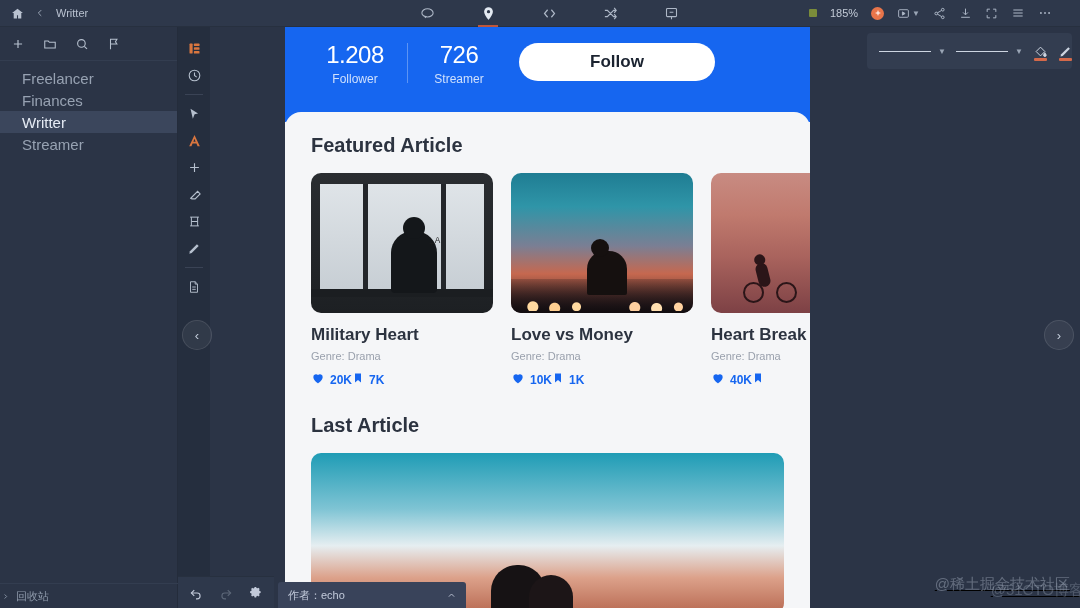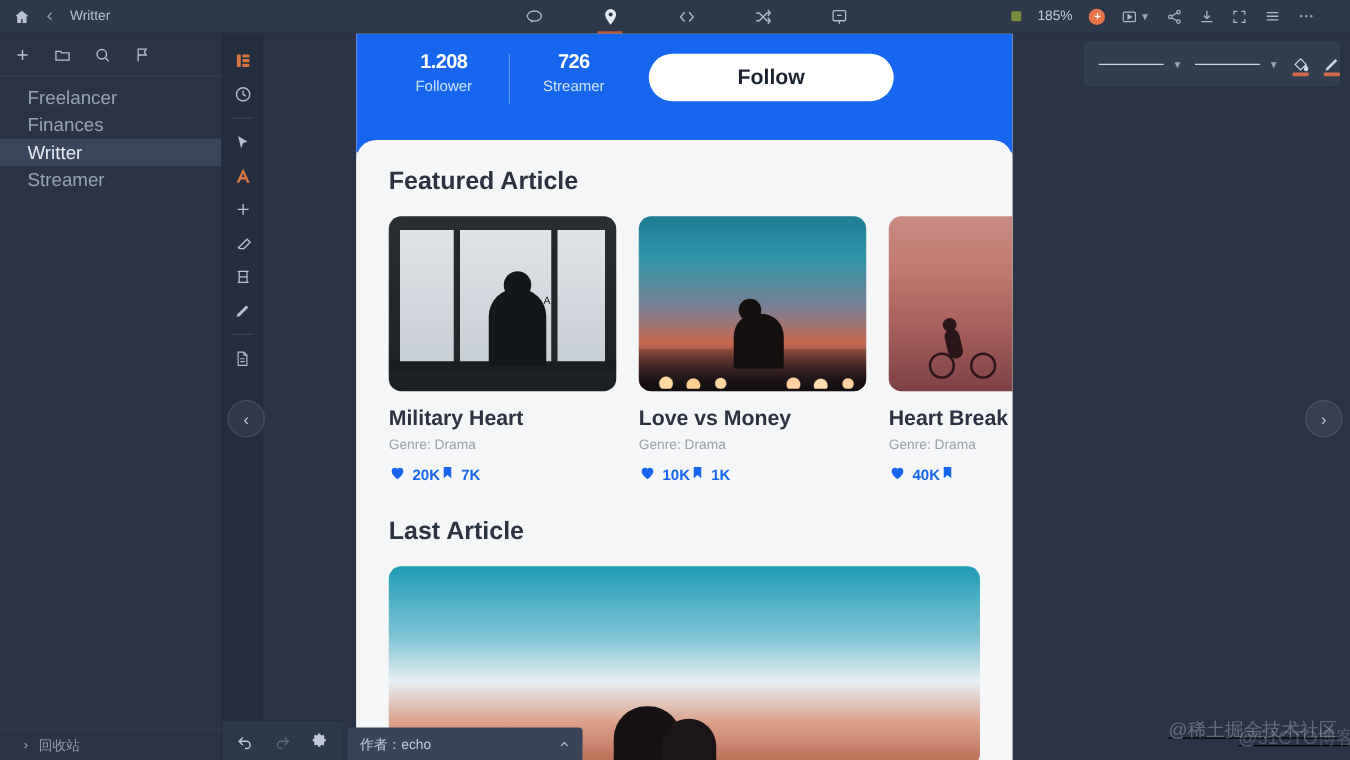--- a/index.html
+++ b/index.html
@@ -2,21 +2,21 @@
 <html><head>
 <meta charset="utf-8">
 <style>
   * { box-sizing: border-box; margin: 0; padding: 0; }
   html, body {
     width: 1080px; height: 608px;
     background: #2b3446;
     font-family: "Liberation Sans", sans-serif;
     overflow: hidden;
   }
-  #app { position: relative; width: 1080px; height: 608px; background: #0f172a; }
+  #app { position: relative; width: 1080px; height: 608px; background: #4c1d95; }
 
   
   .titlebar {
     position: absolute; left: 0; top: 0; width: 1080px; height: 27px;
     background: #2e384b; display: flex; align-items: center;
     border-bottom: 1px solid #27303f;
   }
   .tb-left { display: flex; align-items: center; gap: 11px; padding-left: 11px; width: 290px; }
   .tb-title { color: #b9c2d0; font-size: 11px; }
   .ic { display: inline-flex; align-items: center; justify-content: center; }
@@ -47,21 +47,21 @@
   }
   .sb-list { padding-top: 6px; }
   .sb-item {
     height: 22px; display: flex; align-items: center; padding-left: 22px;
     color: #97a2b2; font-size: 15px;
   }
   .sb-item.selected { background: #3b465c; color: #e5ebf4; }
   .sb-bottom {
     position: absolute; left: 0; bottom: 0; width: 178px; height: 25px;
     border-top: 1px solid #333d50; display: flex; align-items: center;
-    gap: 7px; padding-left: 17px; color: #8f9aab; font-size: 11px;
+    gap: 7px; padding-left: 2px; color: #8f9aab; font-size: 11px;
   }
 
   
   .rail {
     position: absolute; left: 178px; top: 27px; width: 32px; height: 581px;
     background: #252e3e; display: flex; flex-direction: column; align-items: center;
     padding-top: 8px;
   }
   .rail-btn { width: 28px; height: 27px; display: flex; align-items: center; justify-content: center; }
   .rail-sep { width: 18px; height: 1px; background: #3a4355; margin: 5px 0; }
@@ -75,21 +75,21 @@
   }
   .phone-header {
     background: #1666f0; height: 95px; padding: 12px 18px 0 18px;
     display: flex; align-items: flex-start;
   }
   .stat { width: 104px; text-align: center; padding-top: 2px; position: relative; }
   .stat + .stat::before {
     content: ""; position: absolute; left: 0; top: 4px; width: 1px; height: 40px;
     background: rgba(255,255,255,.3);
   }
-  .stat-num { color: #fff; font-size: 16px; font-weight: bold; letter-spacing: -.5px; }
+  .stat-num { color: #fff; font-size: 24px; font-weight: normal; letter-spacing: -.5px; }
   .stat-lbl { color: #cfe0fd; font-size: 12px; margin-top: 3px; }
   .follow-btn {
     margin-left: 8px; margin-top: 4px; width: 196px; height: 38px; background: #fff;
     border-radius: 25px; display: flex; align-items: center; justify-content: center;
     color: #1b2330; font-size: 17px; font-weight: bold;
   }
   .sheet {
     background: #f5f6f8; border-radius: 16px 16px 0 0; margin-top: -10px;
     padding: 22px 26px 0 26px; height: 500px;
   }

